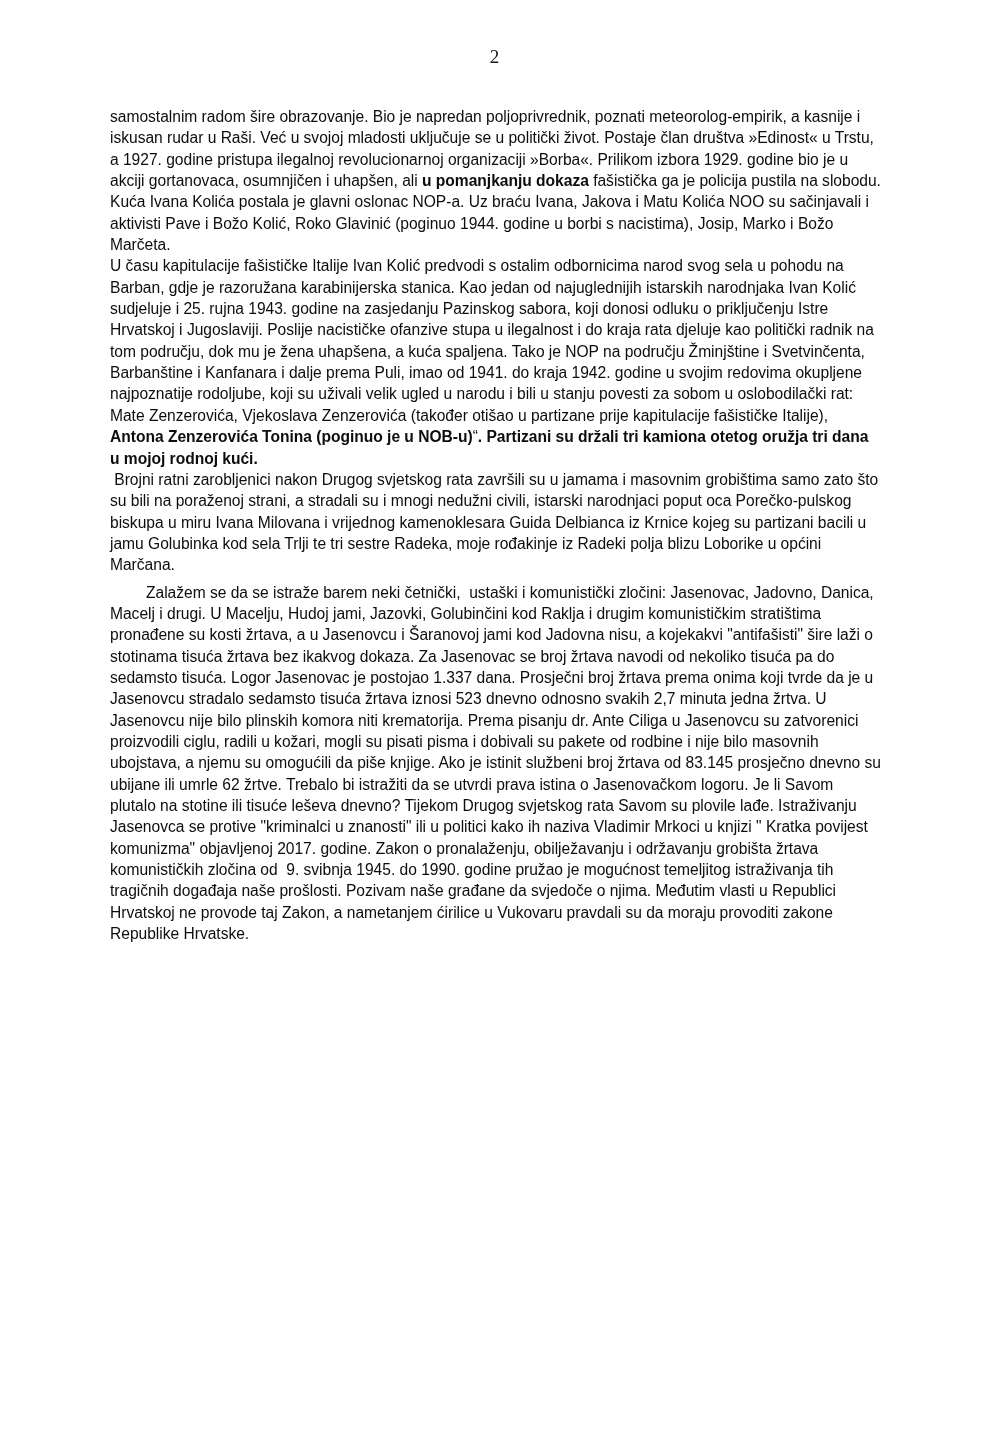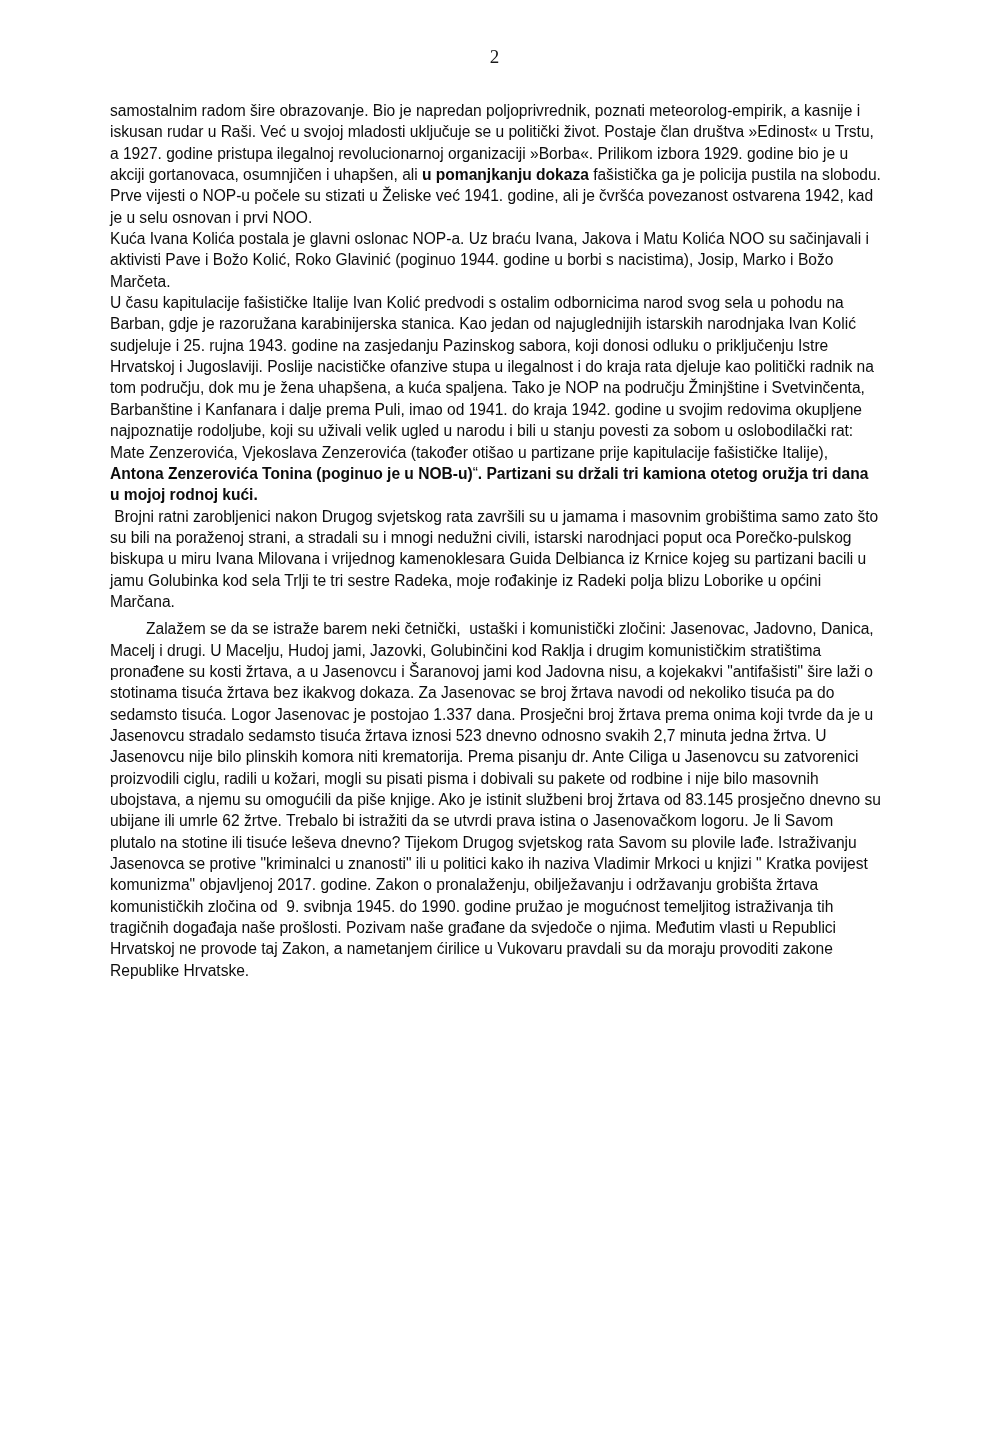--- a/index.html
+++ b/index.html
@@ -29,21 +29,21 @@
     left: 0;
     width: 989px;
     text-align: center;
     font-family: "Liberation Serif", serif;
     font-size: 19px;
     line-height: 22px;
     color: #1a1a1a;
   }
   .body-text {
     position: absolute;
-    top: 100px;
+    top: 106px;
     left: 110px;
     width: 772px;
   }
   p.para {
     margin: 0;
     font-size: 15.6px;
     line-height: 21.35px;
     color: #0d0d0d;
     text-align: left;
     white-space: pre-wrap;
@@ -64,20 +64,19 @@
 </head>
 <body>
 
 <div class="page">
 
   <div class="page-number">2</div>
 
   <div class="body-text">
 
   <p class="para"><span>samostalnim radom šire obrazovanje. Bio je napredan poljoprivrednik, poznati meteorolog-empirik, a kasnije i iskusan rudar u Raši. Već u svojoj mladosti uključuje se u politički život. Postaje član društva »Edinost« u Trstu, a 1927. godine pristupa ilegalnoj revolucionarnoj organizaciji »Borba«. Prilikom izbora 1929. godine bio je u akciji gortanovaca, osumnjičen i uhapšen, ali </span><span class="b">u pomanjkanju dokaza</span><span> fašistička ga je policija pustila na slobodu.</span></p>
-      <p class="para"><span>Prve vijesti o NOP-u počele su stizati u Želiske već 1941. godine, ali je čvršća povezanost ostvarena 1942, kad je u selu osnovan i prvi NOO.</span></p>
       <p class="para"><span>Kuća Ivana Kolića postala je glavni oslonac NOP-a. Uz braću Ivana, Jakova i Matu Kolića NOO su sačinjavali i aktivisti Pave i Božo Kolić, Roko Glavinić (poginuo 1944. godine u borbi s nacistima), Josip, Marko i Božo Marčeta.</span></p>
       <p class="para"><span>U času kapitulacije fašističke Italije Ivan Kolić predvodi s ostalim odbornicima narod svog sela u pohodu na Barban, gdje je razoružana karabinijerska stanica. Kao jedan od najuglednijih istarskih narodnjaka Ivan Kolić sudjeluje i 25. rujna 1943. godine na zasjedanju Pazinskog sabora, koji donosi odluku o priključenju Istre Hrvatskoj i Jugoslaviji. Poslije nacističke ofanzive stupa u ilegalnost i do kraja rata djeluje kao politički radnik na tom području, dok mu je žena uhapšena, a kuća spaljena. Tako je NOP na području Žminjštine i Svetvinčenta, Barbanštine i Kanfanara i dalje prema Puli, imao od 1941. do kraja 1942. godine u svojim redovima okupljene najpoznatije rodoljube, koji su uživali velik ugled u narodu i bili u stanju povesti za sobom u oslobodilački rat: Mate Zenzerovića, Vjekoslava Zenzerovića (također otišao u partizane prije kapitulacije fašističke Italije), </span><span class="b">Antona Zenzerovića Tonina (poginuo je u NOB-u)</span><span>“</span><span class="b">. Partizani su držali tri kamiona otetog oružja tri dana u mojoj rodnoj kući.</span></p>
       <p class="para"><span> Brojni ratni zarobljenici nakon Drugog svjetskog rata završili su u jamama i masovnim grobištima samo zato što su bili na poraženoj strani, a stradali su i mnogi nedužni civili, istarski narodnjaci poput oca Porečko-pulskog biskupa u miru Ivana Milovana i vrijednog kamenoklesara Guida Delbianca iz Krnice kojeg su partizani bacili u jamu Golubinka kod sela Trlji te tri sestre Radeka, moje rođakinje iz Radeki polja blizu Loborike u općini Marčana.</span></p>
       <p class="para indent gap-before"><span>Zalažem se da se istraže barem neki četnički,  ustaški i komunistički zločini: Jasenovac, Jadovno, Danica, Macelj i drugi. U Macelju, Hudoj jami, Jazovki, Golubinčini kod Raklja i drugim komunističkim stratištima pronađene su kosti žrtava, a u Jasenovcu i Šaranovoj jami kod Jadovna nisu, a kojekakvi "antifašisti" šire laži o stotinama tisuća žrtava bez ikakvog dokaza. Za Jasenovac se broj žrtava navodi od nekoliko tisuća pa do sedamsto tisuća. Logor Jasenovac je postojao 1.337 dana. Prosječni broj žrtava prema onima koji tvrde da je u Jasenovcu stradalo sedamsto tisuća žrtava iznosi 523 dnevno odnosno svakih 2,7 minuta jedna žrtva. U Jasenovcu nije bilo plinskih komora niti krematorija. Prema pisanju dr. Ante Ciliga u Jasenovcu su zatvorenici proizvodili ciglu, radili u kožari, mogli su pisati pisma i dobivali su pakete od rodbine i nije bilo masovnih ubojstava, a njemu su omogućili da piše knjige. Ako je istinit službeni broj žrtava od 83.145 prosječno dnevno su ubijane ili umrle 62 žrtve. Trebalo bi istražiti da se utvrdi prava istina o Jasenovačkom logoru. Je li Savom plutalo na stotine ili tisuće leševa dnevno? Tijekom Drugog svjetskog rata Savom su plovile lađe. Istraživanju Jasenovca se protive "kriminalci u znanosti" ili u politici kako ih naziva Vladimir Mrkoci u knjizi " Kratka povijest komunizma" objavljenoj 2017. godine. Zakon o pronalaženju, obilježavanju i održavanju grobišta žrtava komunističkih zločina od  9. svibnja 1945. do 1990. godine pružao je mogućnost temeljitog istraživanja tih tragičnih događaja naše prošlosti. Pozivam naše građane da svjedoče o njima. Međutim vlasti u Republici Hrvatskoj ne provode taj Zakon, a nametanjem ćirilice u Vukovaru pravdali su da moraju provoditi zakone Republike Hrvatske.</span></p>
     </div>
 
 </div>
 
 </body></html>

